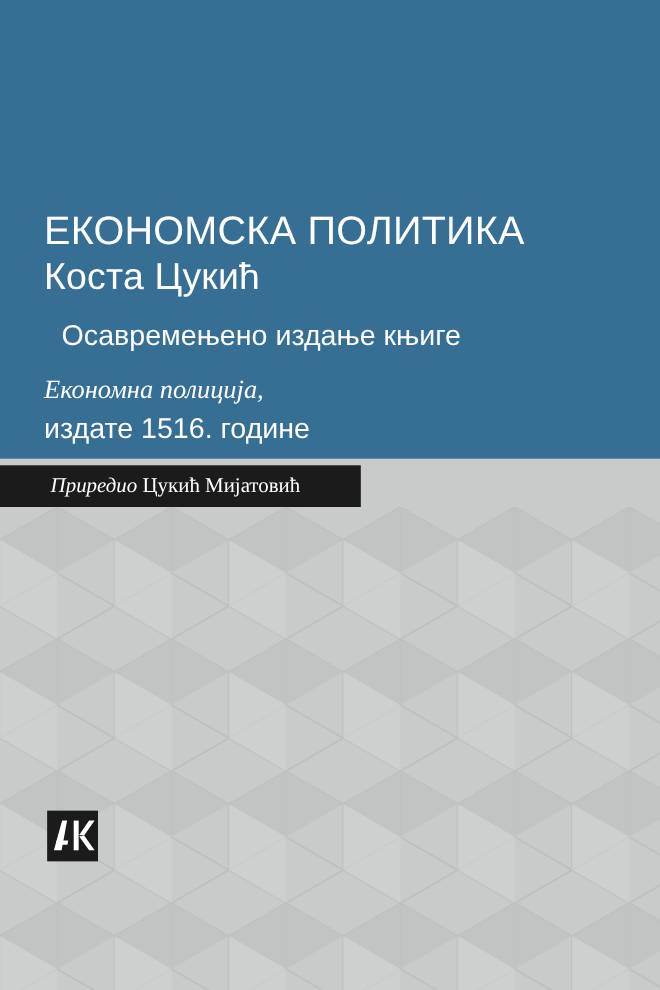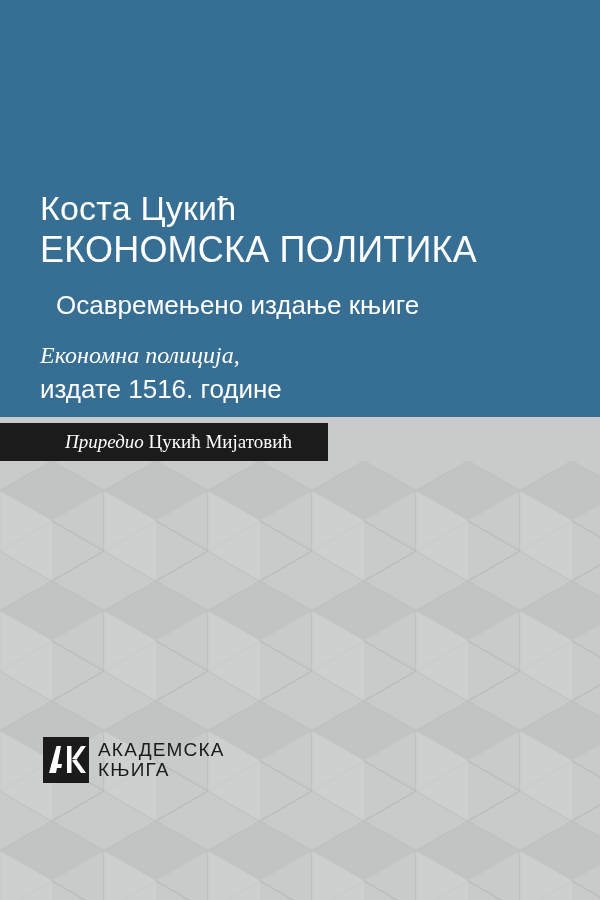--- a/index.html
+++ b/index.html
@@ -94,21 +94,20 @@
     width: 300px;
     height: 36px;
     line-height: 36px;
     color: #ffffff;
     font-family: "Liberation Serif", serif;
     font-size: 19px;
     white-space: nowrap;
   }
   #editor-text .ital {
     font-style: italic;
-    margin-left: 19px;
   }
 
   
   #lower-panel {
     position: absolute;
     left: 0;
     top: 461px;
     width: 600px;
     height: 439px;
     background: #c9cbcb;
@@ -158,22 +157,22 @@
   }
 </style>
 </head>
 <body>
 
 <div id="cover">
 
   <div id="top-panel"></div>
 
   <div id="title-block">
+    <p id="book-title">ЕКОНОМСКА ПОЛИТИКА</p>
     <p id="author-name">Коста Цукић</p>
-    <p id="book-title">ЕКОНОМСКА ПОЛИТИКА</p>
     <p id="subtitle-line-1">Осавремењено издање књиге</p>
     <p id="subtitle-line-2">Економна полиција,</p>
     <p id="subtitle-line-3">издате 1516. године</p>
   </div>
 
   <div id="editor-band"></div>
   <div id="editor-text">
     <span class="ital">Приредио</span>
     <span>Цукић Мијатовић</span>
   </div>
@@ -209,19 +208,15 @@
 
           <polygon points="6,36 13.5,9 18,9 13,36"></polygon>
           <polygon points="8.5,27 19,27 18.3,31 7.8,31"></polygon>
 
           <rect x="24" y="9" width="4.5" height="27"></rect>
           <polygon points="29,22 38,9 43,9 33.5,22.5"></polygon>
           <polygon points="33.5,22.5 43,36 38,36 29,23.5"></polygon>
         </g>
       </svg>
     </div>
-    <div id="publisher-name">
-      <span id="publisher-line-1">АКАДЕМСКА</span>
-      <span id="publisher-line-2">КЊИГА</span>
-    </div>
   </div>
 
 </div>
 
 </body></html>

